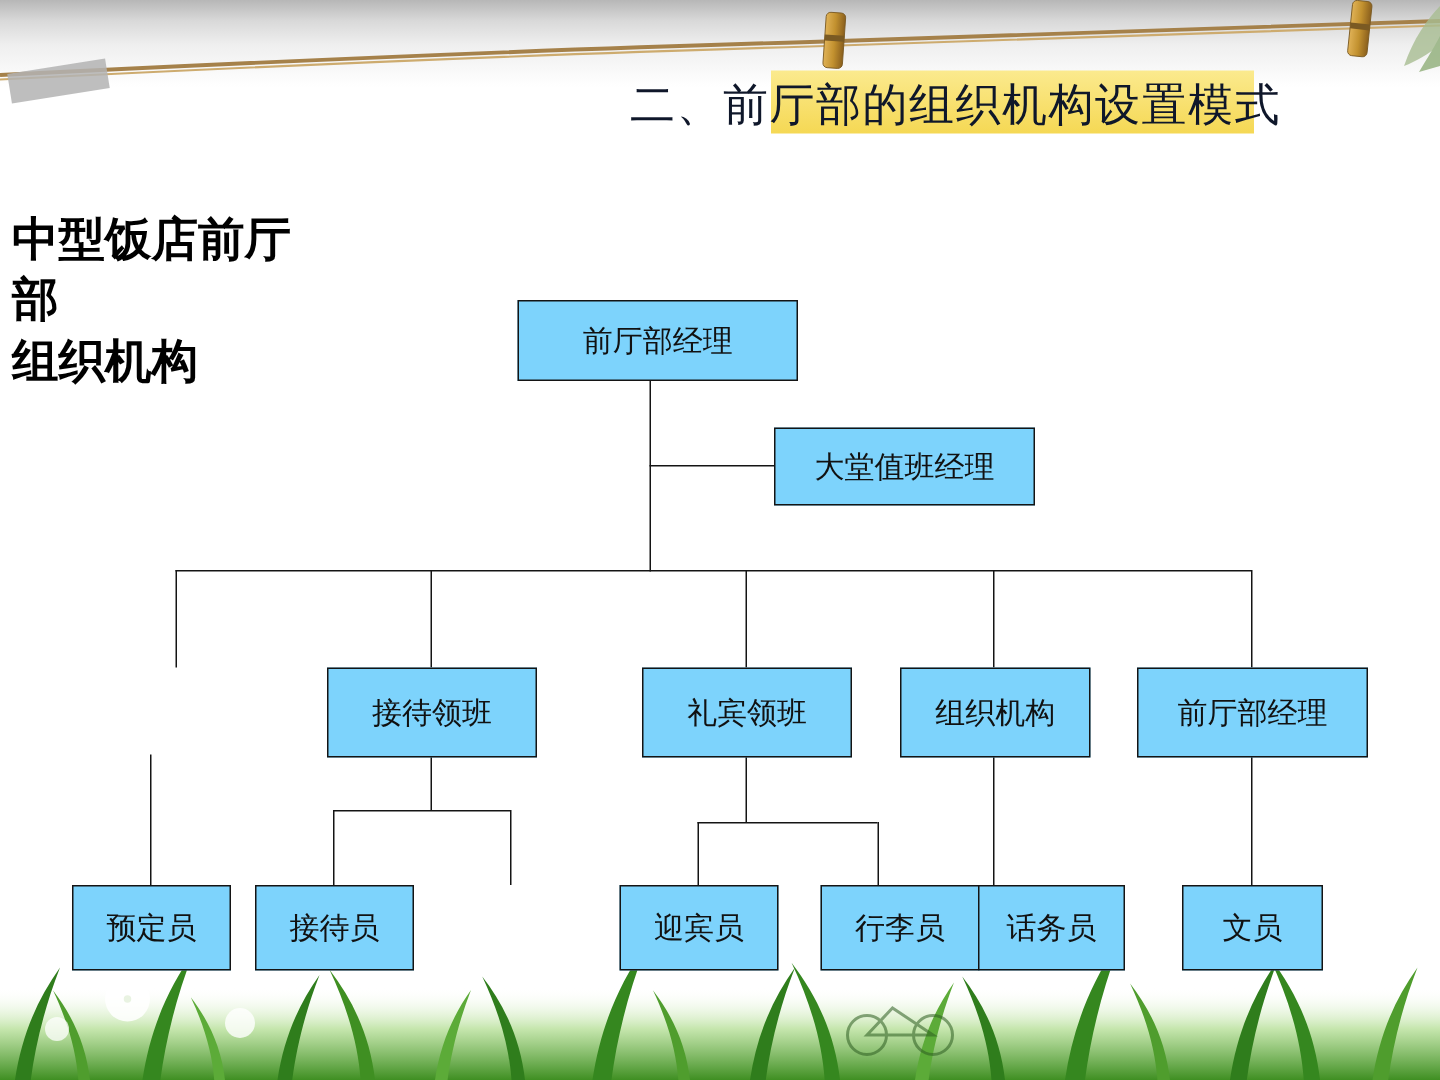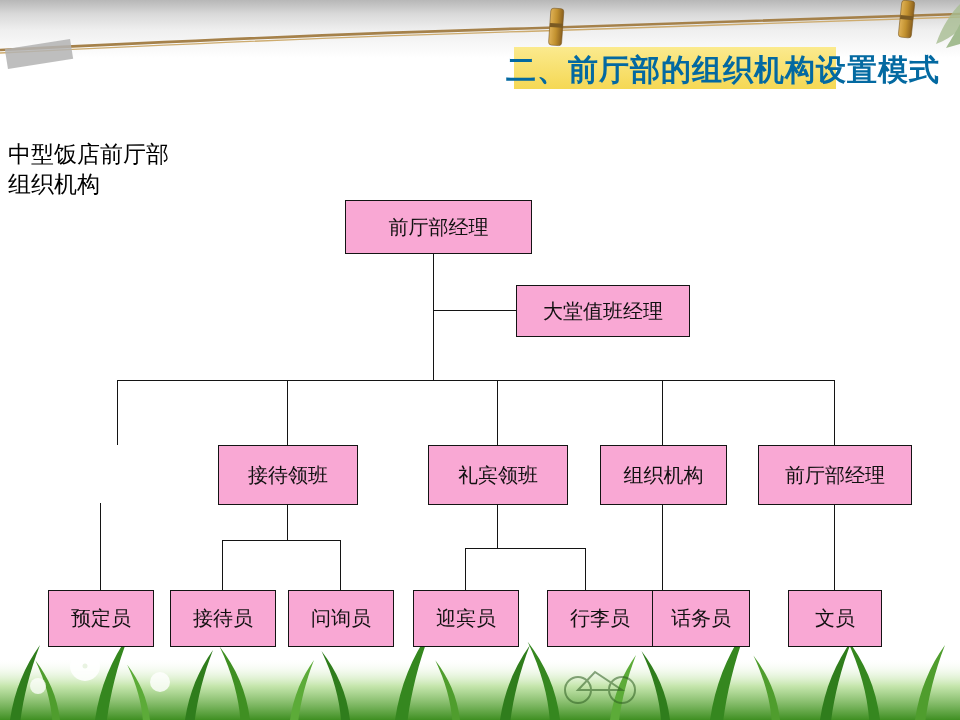--- a/index.html
+++ b/index.html
@@ -9,31 +9,31 @@
 
   
   .top-band{position:absolute;left:0;top:0;width:960px;height:64px;
             background:linear-gradient(to bottom,#b7b7b7 0,#d9d9d9 14px,#efefef 30px,#ffffff 58px);}
   .top-svg{position:absolute;left:0;top:0;z-index:3;}
 
   
   .title-highlight{position:absolute;left:514px;top:47px;width:322px;height:42px;z-index:1;
             background:linear-gradient(to bottom,#fbea8e,#f5d854);}
   .slide-title{position:absolute;left:420px;top:50px;width:520px;margin:0;z-index:2;
-            font-size:30px;font-weight:bold;color:#0369a1;text-align:right;letter-spacing:1px;}
+            font-size:30px;font-weight:normal;color:#0f172a;text-align:left;letter-spacing:1px;}
 
   
   .chart-label{position:absolute;left:8px;top:140px;width:200px;z-index:2;
-            font-size:23px;font-weight:normal;color:#000;line-height:1.3;}
+            font-size:31px;font-weight:bold;color:#000;line-height:1.3;}
   .chart-label .l1{text-align:left;}
   .chart-label .l2{text-align:left;}
 
   
   .org{position:absolute;left:0;top:0;width:960px;height:720px;z-index:2;}
-  .node{position:absolute;background:#f9a8d4;border:1px solid #141414;
+  .node{position:absolute;background:#7dd3fc;border:1px solid #141414;
         display:flex;align-items:center;justify-content:center;
         font-size:20px;color:#111;white-space:nowrap;}
   .cline{position:absolute;background:#141414;}
 
   
   .grass{position:absolute;left:0;bottom:0;z-index:1;}
 </style>
 </head>
 <body>
 
@@ -109,21 +109,20 @@
 
     <div class="node" style="left:516px;top:285px;width:172px;height:50px">大堂值班经理</div>
 
     <div class="node" style="left:218px;top:445px;width:138px;height:58px">接待领班</div>
     <div class="node" style="left:428px;top:445px;width:138px;height:58px">礼宾领班</div>
     <div class="node" style="left:600px;top:445px;width:125px;height:58px">组织机构</div>
     <div class="node" style="left:758px;top:445px;width:152px;height:58px">前厅部经理</div>
 
     <div class="node" style="left:48px;top:590px;width:104px;height:55px">预定员</div>
     <div class="node" style="left:170px;top:590px;width:104px;height:55px">接待员</div>
-    <div class="node" style="left:288px;top:590px;width:104px;height:55px">问询员</div>
     <div class="node" style="left:413px;top:590px;width:104px;height:55px">迎宾员</div>
     <div class="node" style="left:547px;top:590px;width:104px;height:55px">行李员</div>
     <div class="node" style="left:652px;top:590px;width:96px;height:55px">话务员</div>
     <div class="node" style="left:788px;top:590px;width:92px;height:55px">文员</div>
   </div>
 
   <svg class="grass" width="960" height="88" viewBox="0 0 960 88">
     <defs>
       <linearGradient id="gfade" x1="0" y1="0" x2="0" y2="1">
         <stop offset="0" stop-color="#ffffff" stop-opacity="0"></stop>

